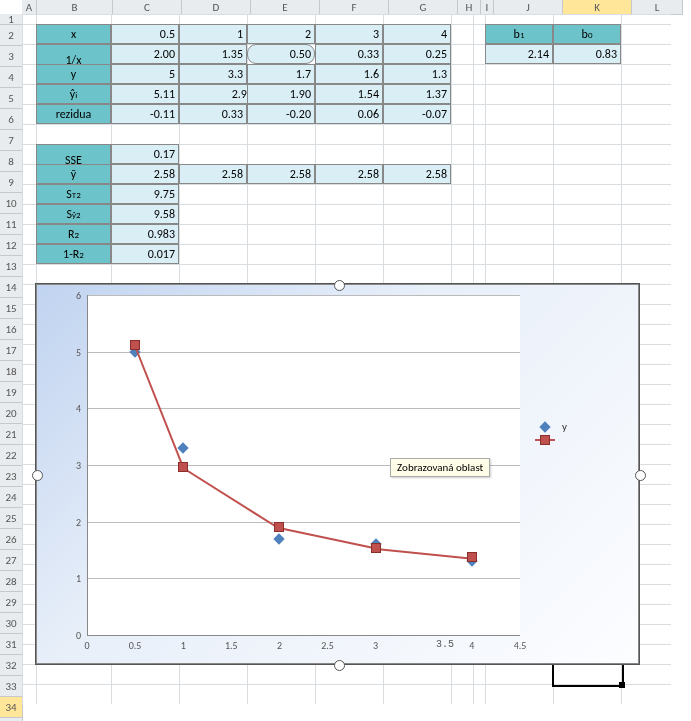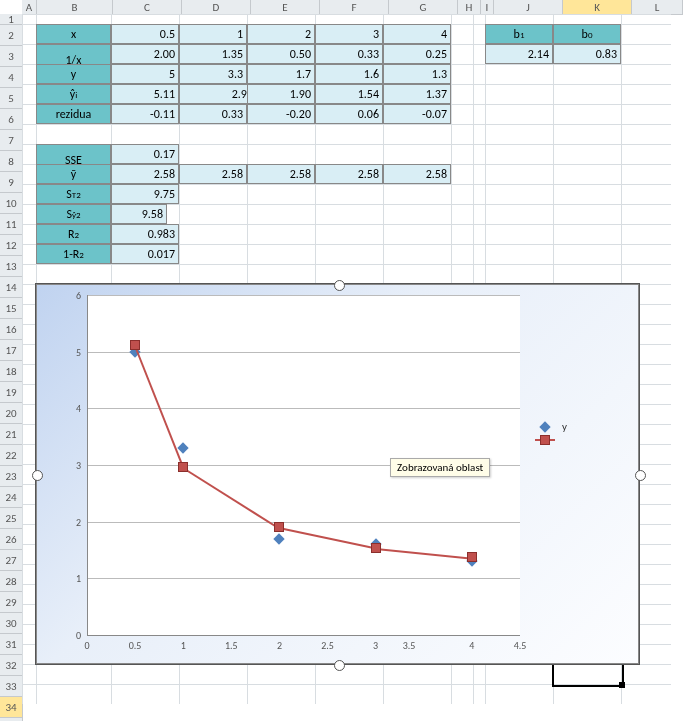--- a/index.html
+++ b/index.html
@@ -144,21 +144,21 @@
       <div class="cell h" style="left: 14px; top: 50px; width: 75px; height: 20px;">y</div>
       <div class="cell h" style="left: 14px; top: 70px; width: 75px; height: 20px;">ŷ<span class="sub">i</span></div>
       <div class="cell h" style="left: 14px; top: 90px; width: 75px; height: 20px; text-align: center;">rezidua</div>
       <div class="cell d" style="left: 89px; top: 10px; width: 68px; height: 20px;">0.5</div>
       <div class="cell d" style="left: 157px; top: 10px; width: 68px; height: 20px;">1</div>
       <div class="cell d" style="left: 225px; top: 10px; width: 68px; height: 20px;">2</div>
       <div class="cell d" style="left: 293px; top: 10px; width: 68px; height: 20px;">3</div>
       <div class="cell d" style="left: 361px; top: 10px; width: 68px; height: 20px;">4</div>
       <div class="cell d" style="left: 89px; top: 30px; width: 68px; height: 20px;">2.00</div>
       <div class="cell d" style="left: 157px; top: 30px; width: 68px; height: 20px;">1.35</div>
-      <div class="cell d" style="left: 225px; top: 30px; width: 68px; height: 20px;">0.50</div>
+      <div class="cell d" style="left: 225px; top: 30px; width: 68px; height: 20px; border-radius: 9px;">0.50</div>
       <div class="cell d" style="left: 293px; top: 30px; width: 68px; height: 20px;">0.33</div>
       <div class="cell d" style="left: 361px; top: 30px; width: 68px; height: 20px;">0.25</div>
       <div class="cell d" style="left: 89px; top: 50px; width: 68px; height: 20px;">5</div>
       <div class="cell d" style="left: 157px; top: 50px; width: 68px; height: 20px;">3.3</div>
       <div class="cell d" style="left: 225px; top: 50px; width: 68px; height: 20px;">1.7</div>
       <div class="cell d" style="left: 293px; top: 50px; width: 68px; height: 20px;">1.6</div>
       <div class="cell d" style="left: 361px; top: 50px; width: 68px; height: 20px;">1.3</div>
       <div class="cell d" style="left: 89px; top: 70px; width: 68px; height: 20px;">5.11</div>
       <div class="cell d" style="left: 157px; top: 70px; width: 78px; height: 20px;">2.97</div>
       <div class="cell d" style="left: 225px; top: 70px; width: 68px; height: 20px;">1.90</div>
@@ -169,21 +169,21 @@
       <div class="cell d" style="left: 225px; top: 90px; width: 68px; height: 20px;">-0.20</div>
       <div class="cell d" style="left: 293px; top: 90px; width: 68px; height: 20px;">0.06</div>
       <div class="cell d" style="left: 361px; top: 90px; width: 68px; height: 20px;">-0.07</div>
       <div class="cell h" style="left: 14px; top: 130px; width: 75px; height: 32px;">SSE</div>
       <div class="cell d" style="left: 89px; top: 130px; width: 68px; height: 20px;">0.17</div>
       <div class="cell h" style="left: 14px; top: 150px; width: 75px; height: 20px;">ȳ</div>
       <div class="cell d" style="left: 89px; top: 150px; width: 68px; height: 20px;">2.58</div>
       <div class="cell h" style="left: 14px; top: 170px; width: 75px; height: 20px;">S<span class="sub">T</span><span class="sup">2</span></div>
       <div class="cell d" style="left: 89px; top: 170px; width: 68px; height: 20px;">9.75</div>
       <div class="cell h" style="left: 14px; top: 190px; width: 75px; height: 20px;">S<span class="sub">ŷ</span><span class="sup">2</span></div>
-      <div class="cell d" style="left: 89px; top: 190px; width: 56px; height: 20px;">9.58</div>
+      <div class="cell d" style="left: 89px; top: 190px; width: 68px; height: 20px;">9.58</div>
       <div class="cell h" style="left: 14px; top: 210px; width: 75px; height: 20px;">R<span class="sup">2</span></div>
       <div class="cell d" style="left: 89px; top: 210px; width: 68px; height: 20px;">0.983</div>
       <div class="cell h" style="left: 14px; top: 230px; width: 75px; height: 20px;">1-R<span class="sup">2</span></div>
       <div class="cell d" style="left: 89px; top: 230px; width: 68px; height: 20px;">0.017</div>
       <div class="cell d" style="left: 157px; top: 150px; width: 68px; height: 20px;">2.58</div>
       <div class="cell d" style="left: 225px; top: 150px; width: 68px; height: 20px;">2.58</div>
       <div class="cell d" style="left: 293px; top: 150px; width: 68px; height: 20px;">2.58</div>
       <div class="cell d" style="left: 361px; top: 150px; width: 68px; height: 20px;">2.58</div>
       <div class="cell h" style="left: 463px; top: 10px; width: 68px; height: 20px;">b<span class="sub">1</span></div>
       <div class="cell d" style="left: 463px; top: 30px; width: 68px; height: 20px;">2.14</div>
@@ -245,18 +245,18 @@
       <div class="ticky" style="left: 24px; top: 123.333px;">4</div>
       <div class="ticky" style="left: 24px; top: 66.6667px;">5</div>
       <div class="ticky" style="left: 24px; top: 10px;">6</div>
       <div class="tickx" style="left: 50px; top: 354px;">0</div>
       <div class="tickx" style="left: 98.1111px; top: 354px;">0.5</div>
       <div class="tickx" style="left: 146.222px; top: 354px;">1</div>
       <div class="tickx" style="left: 194.333px; top: 354px;">1.5</div>
       <div class="tickx" style="left: 242.444px; top: 354px;">2</div>
       <div class="tickx" style="left: 290.556px; top: 354px;">2.5</div>
       <div class="tickx" style="left: 338.667px; top: 354px;">3</div>
-      <div class="tickx" style="left: 372px; top: 354px;">3.5</div>
+      <div class="tickx" style="left: 408px; top: 354px; font-family: Liberation Mono, monospace;">3.5</div>
       <div class="tickx" style="left: 434.889px; top: 354px;">4</div>
       <div class="tickx" style="left: 483px; top: 354px;">4.5</div>
     </div>
 
 </div>
 
 </body></html>

